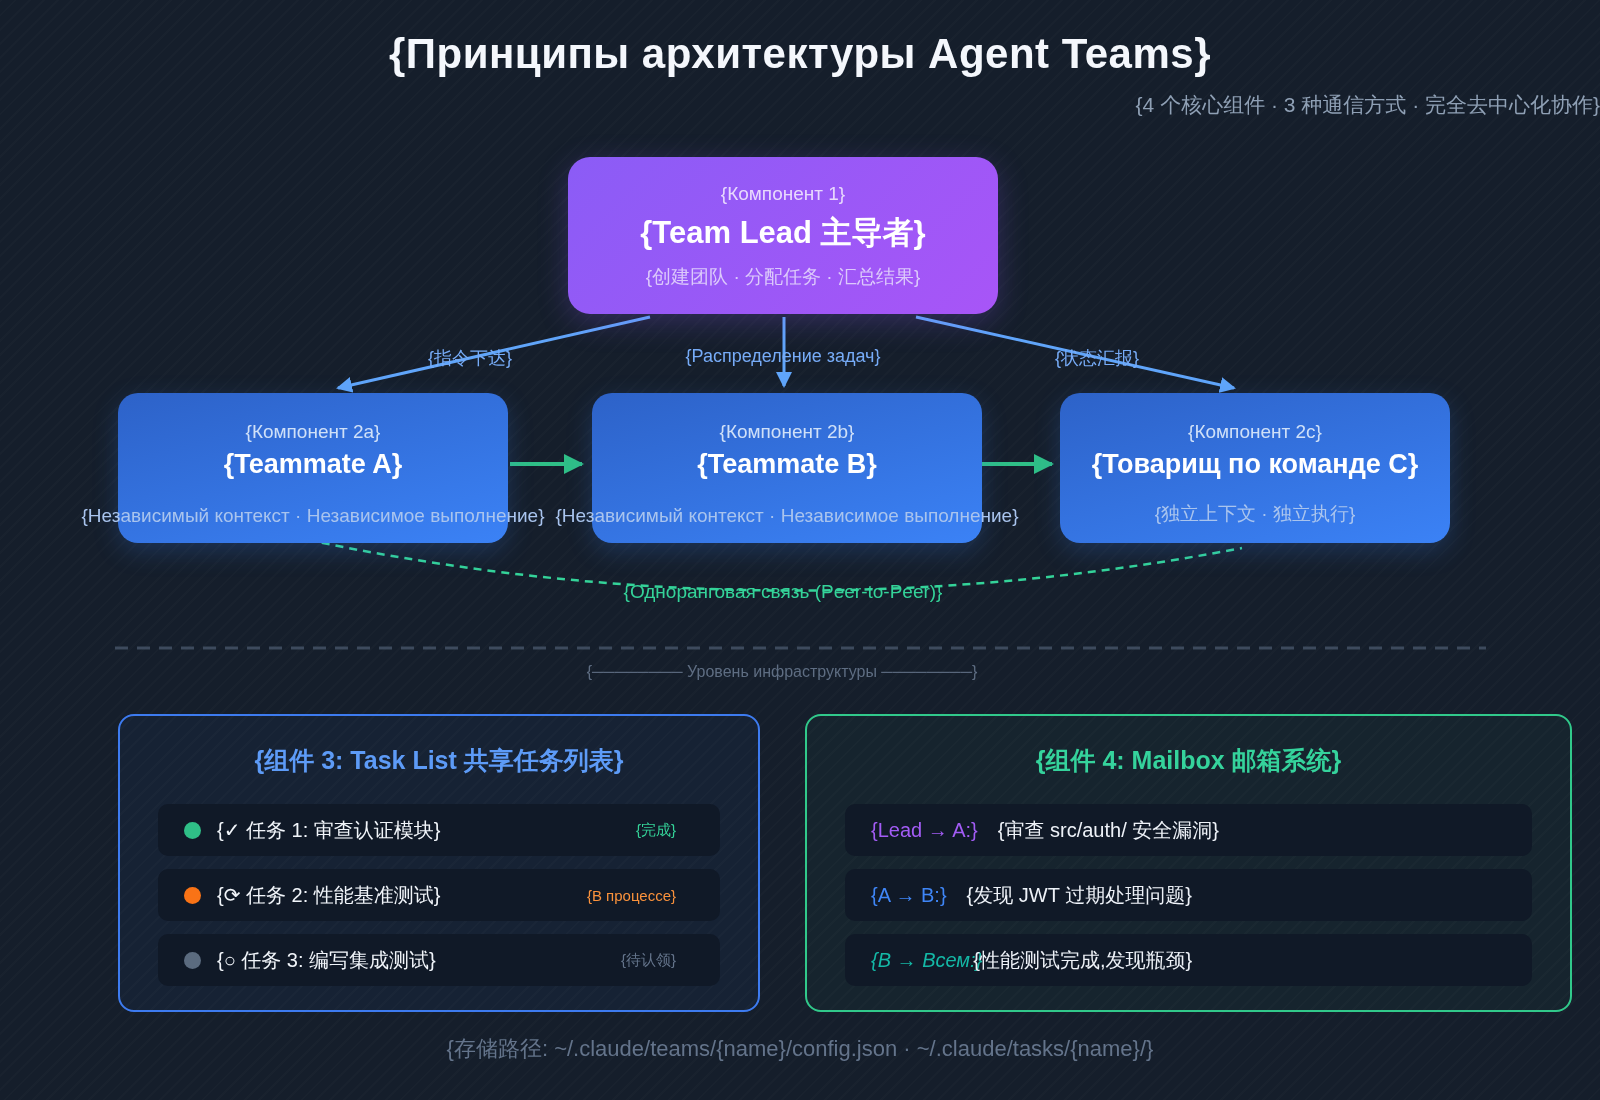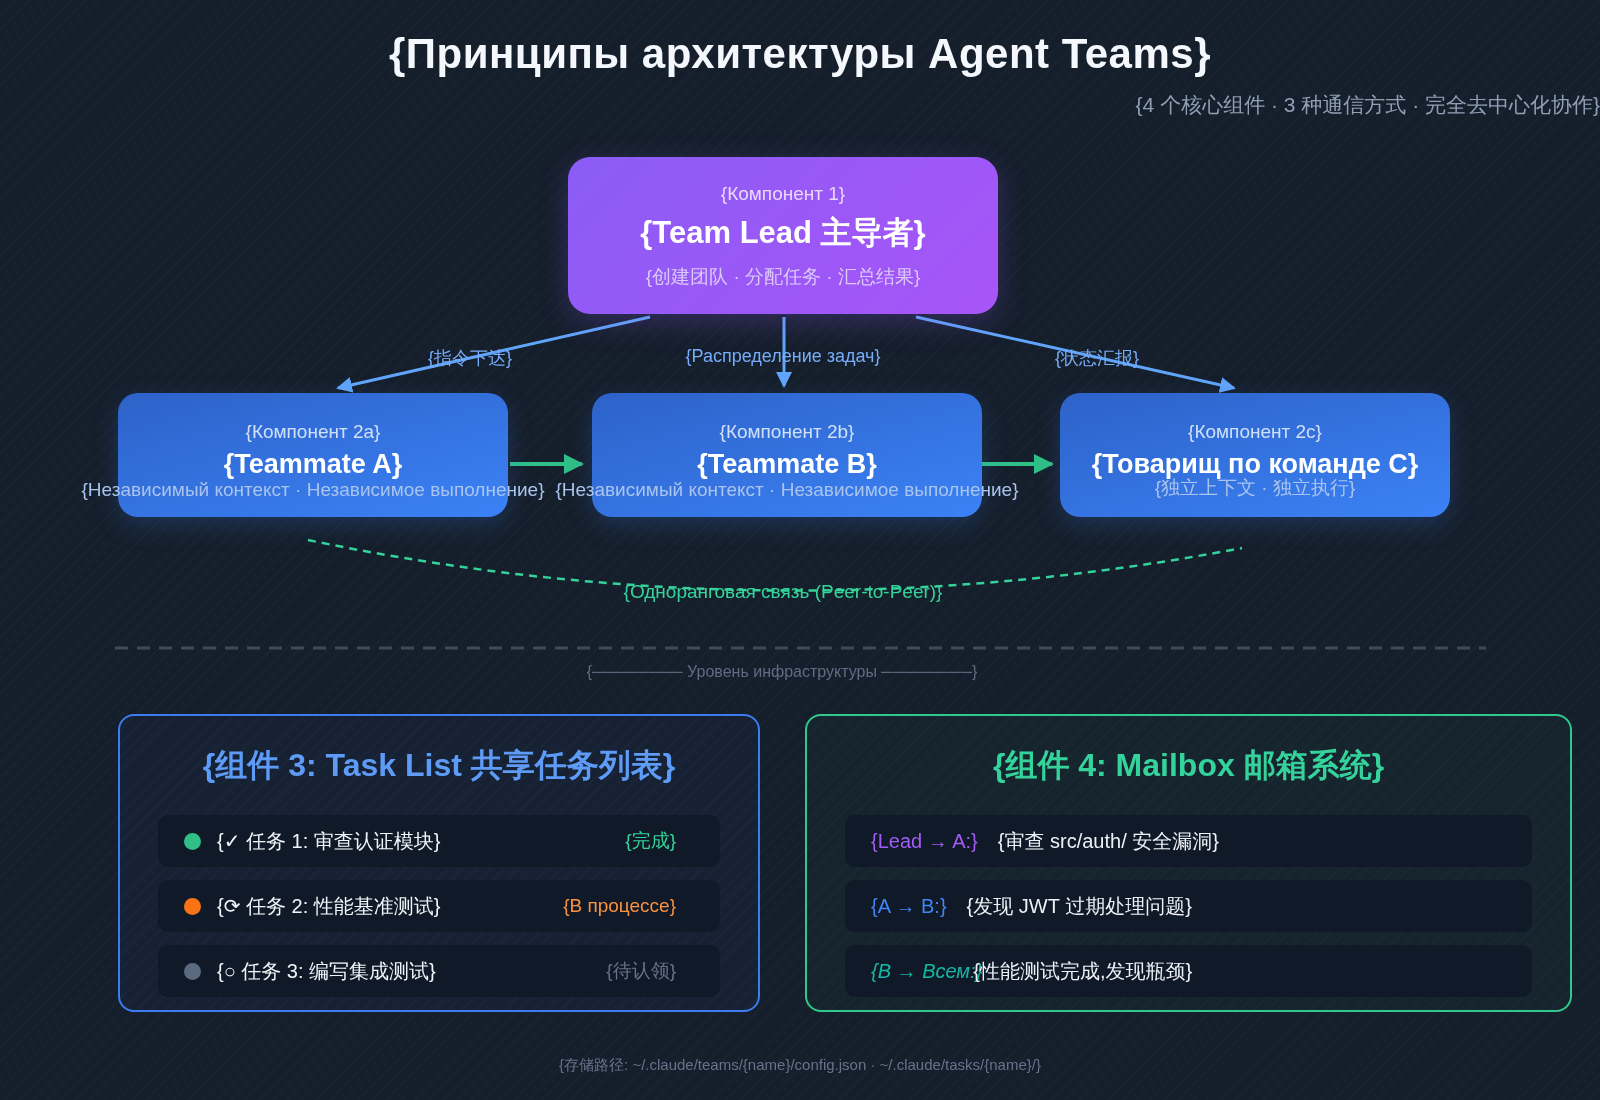--- a/index.html
+++ b/index.html
@@ -38,21 +38,21 @@
     border-radius:22px; text-align:center;
     background:linear-gradient(135deg,#8b5cf6,#a855f7);
     box-shadow:0 8px 30px rgba(139,92,246,0.25);
   }
   .lead-kicker{ padding-top:26px; font-size:19px; color:#e8d9fd; }
   .lead-title{ padding-top:7px; font-size:31px; font-weight:bold; color:#ffffff; }
   .lead-sub{ padding-top:10px; font-size:19px; color:#dcc9fb; }
 
   
   .tm-box{
-    position:absolute; top:393px; width:390px; height:124px;
+    position:absolute; top:393px; width:390px; height:150px;
     border-radius:20px; text-align:center;
     background:linear-gradient(165deg,#2d62c8,#3b82f6);
     box-shadow:0 8px 26px rgba(59,130,246,0.22);
   }
   #tm-a{ left:118px; } #tm-b{ left:592px; } #tm-c{ left:1060px; }
   .tm-kicker{ padding-top:28px; font-size:19px; color:#cfe0f8; }
   .tm-title{ padding-top:6px; font-size:27px; font-weight:bold; color:#fff; white-space:nowrap; }
   .tm-sub{
     position:absolute; left:50%; bottom:16px; transform:translateX(-50%);
     white-space:nowrap; font-size:19px; color:#a9c4ee;
@@ -68,45 +68,45 @@
   #el-right{ left:1097px; top:346px; }
   #el-peer{ left:783px; top:581px; color:#34d399; font-size:19px; }
   #el-infra{ left:782px; top:663px; color:#5e6d82; font-size:16px; }
 
   
   .panel{
     position:absolute; top:714px; height:298px; border-radius:16px;
   }
   #task-panel{ left:118px; width:642px; border:2px solid #3d7bf0; background:rgba(56,113,226,0.05); }
   #mail-panel{ left:805px; width:767px; border:2px solid #31c98b; background:rgba(49,201,139,0.04); }
-  .panel-title{ padding-top:28px; text-align:center; font-size:32px; font-weight:bold; }
+  .panel-title{ padding-top:28px; text-align:center; font-size:25px; font-weight:bold; }
   #task-panel .panel-title{ color:#5d9bf7; }
   #mail-panel .panel-title{ color:#35d39c; }
 
   .row{
     height:52px; border-radius:10px; background:#101927;
     margin:13px 38px 0; padding:0 26px;
     display:flex; align-items:center;
   }
   .panel .row:nth-of-type(2){ margin-top:27px; }
 
   .dot{ width:17px; height:17px; border-radius:50%; margin-right:16px; flex:none; }
   .dot-done{ background:#2fbf87; } .dot-progress{ background:#f97316; } .dot-pending{ background:#5b6b7f; }
   .task-label{ font-size:20px; color:#f1f5fa; white-space:nowrap; }
-  .task-status{ margin-left:auto; padding-right:18px; font-size:19px; white-space:nowrap; }
+  .task-status{ margin-left:auto; padding-right:18px; font-size:15px; white-space:nowrap; }
   .st-done{ color:#34d399; } .st-progress{ color:#fb923c; } .st-pending{ color:#64748b; }
 
   .mail-label{ font-size:20px; white-space:nowrap; }
   .ml-purple{ color:#a35cf5; } .ml-blue{ color:#3f86f7; } .ml-orange{ color:#14b8a6;font-style:italic; }
   .mail-text{ font-size:20px; color:#eef2f8; margin-left:20px; white-space:nowrap; }
   .mail-row-overlap .mail-text{ margin-left:-9px; }
 
   .footer{
     position:absolute; top:1034px; left:0; width:100%;
-    text-align:center; font-size:15px; color:#64748b;margin-top:22px;
+    text-align:center; font-size:22px; color:#64748b;
   }
 </style>
 </head>
 <body>
 
 <svg id="edges-svg" viewBox="0 0 1600 1100">
   <defs>
     <marker id="arrow-blue" markerUnits="userSpaceOnUse" markerWidth="18" markerHeight="16" refX="14" refY="8" orient="auto">
       <path d="M0,0 L16,8 L0,16 Z" fill="#60a5fa"></path>
     </marker>

